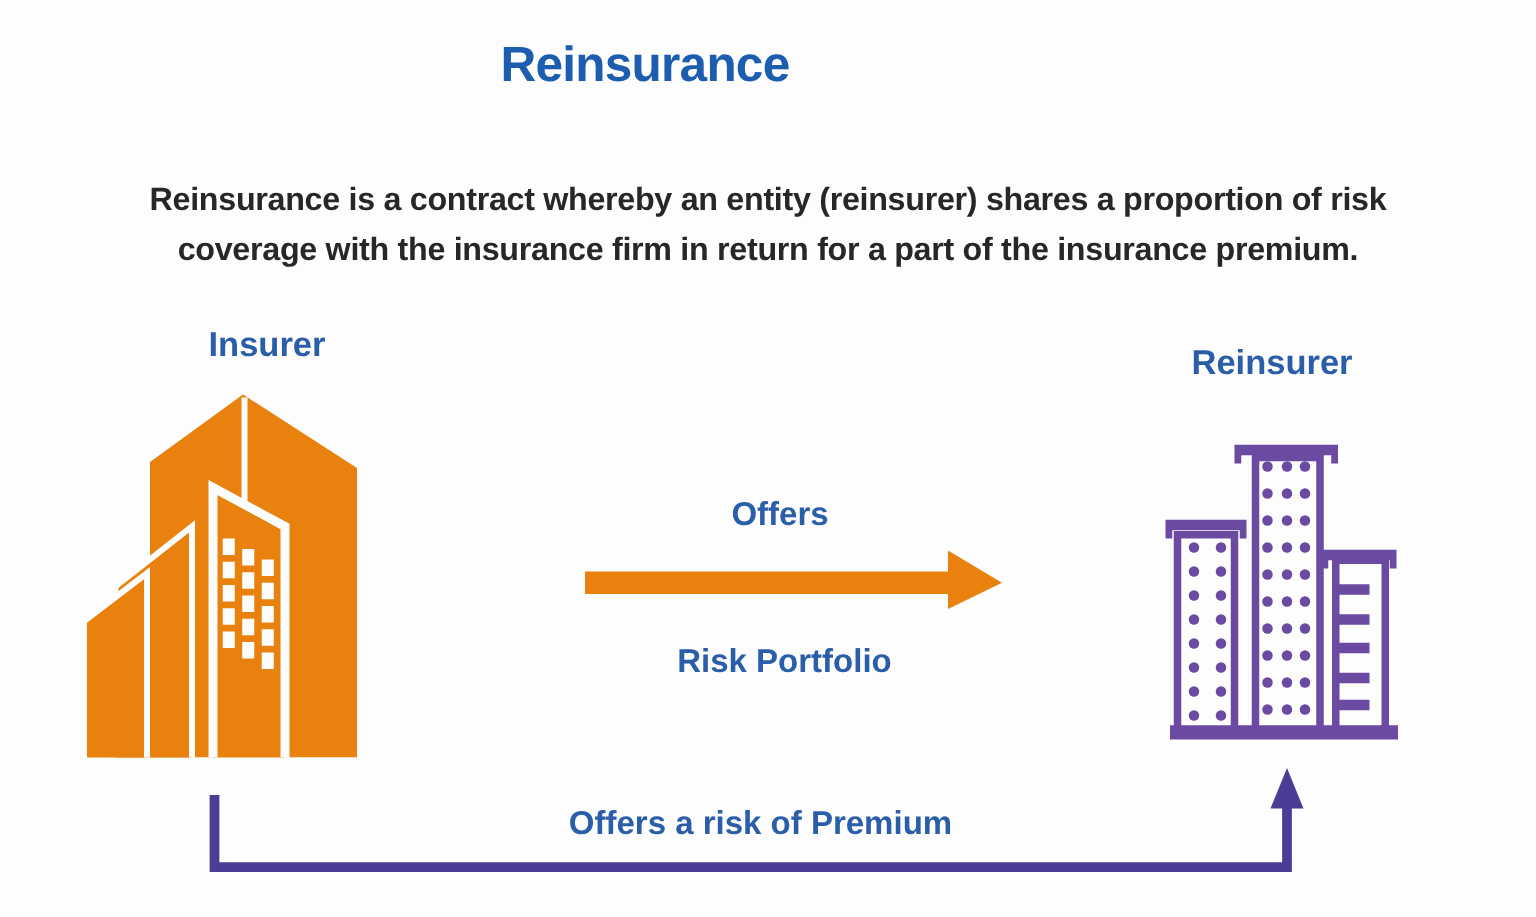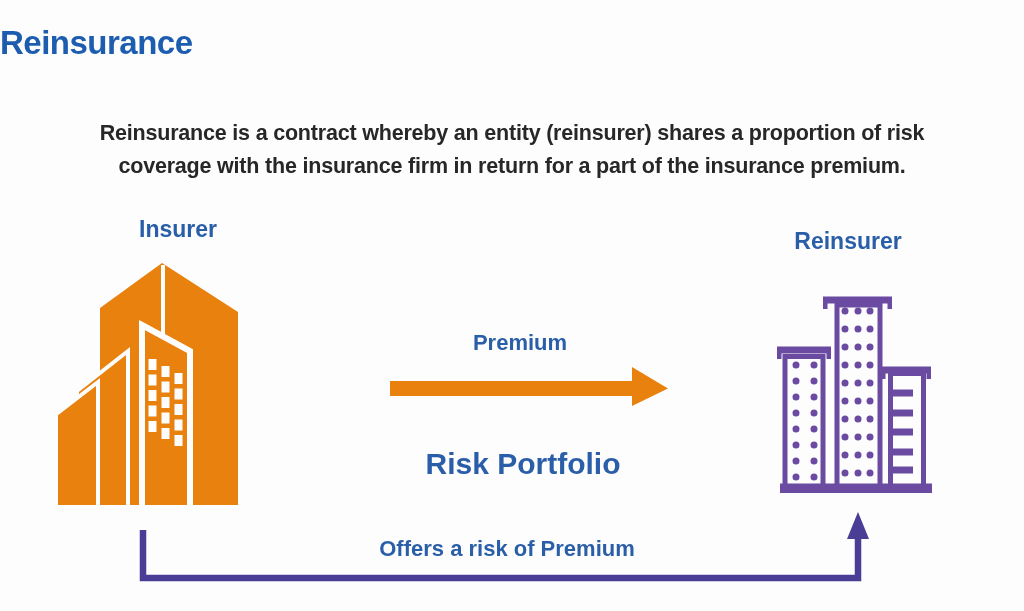--- a/index.html
+++ b/index.html
@@ -6,21 +6,21 @@
   .canvas{
     position:relative;
     width:1024px;height:611px;
     background:var(--bg,#fdfdfd);
     font-family:"Liberation Sans",sans-serif;
     overflow:hidden;
   }
   .abs{position:absolute;}
   .page-title{
     top:24px;left:0;width:860px;
-    text-align:left;
+    text-align:center;
     font-size:33px;font-weight:bold;
     letter-spacing:-0.5px;
     color:var(--title-blue,#1d5db0);
   }
   .description{
     top:117px;left:0;width:1024px;
     text-align:center;
     font-size:21.5px;font-weight:bold;
     line-height:33px;letter-spacing:-0.2px;
     white-space:nowrap;
@@ -28,21 +28,21 @@
   }
   .blue-label{
     font-weight:bold;
     text-align:center;
     color:var(--label-blue,#2a5ea8);
     white-space:nowrap;
   }
   .insurer-label{left:78px;top:216px;width:200px;font-size:23px;}
   .reinsurer-label{left:748px;top:228px;width:200px;font-size:23px;}
   .shares-label{left:420px;top:330px;width:200px;font-size:22px;}
-  .risk-label{left:423px;top:428px;width:200px;font-size:30px;margin-top:19px;}
+  .risk-label{left:423px;top:428px;width:200px;font-size:22px;}
   .premium-label{left:357px;top:536px;width:300px;font-size:22px;}
   .insurer-icon{left:58px;top:263px;}
   .reinsurer-icon{left:775px;top:288px;}
   .shares-arrow{left:385px;top:362px;}
   .premium-connector{left:115px;top:500px;}
   svg{display:block;}
 </style>
 </head>
 <body>
 
@@ -157,21 +157,21 @@
       <circle cx="70" cy="167" r="3.5"></circle>
         <circle cx="83" cy="167" r="3.5"></circle>
         <circle cx="95" cy="167" r="3.5"></circle>
       <circle cx="70" cy="185" r="3.5"></circle>
         <circle cx="83" cy="185" r="3.5"></circle>
         <circle cx="95" cy="185" r="3.5"></circle>
     </g>
     <rect x="5" y="195.5" width="152" height="9.5" style="fill:var(--purple,#6b4aa2)"></rect>
   </svg>
 
-  <div class="abs blue-label shares-label">Premium</div>
+  <div class="abs blue-label shares-label">Offers</div>
 
   <svg class="abs shares-arrow" width="290" height="48" viewBox="0 0 290 48">
     <rect x="5" y="19" width="242" height="15" style="fill:var(--orange,#e8810e)"></rect>
     <polygon points="247,5 283,26.5 247,44" style="fill:var(--orange,#e8810e)"></polygon>
   </svg>
 
   <div class="abs blue-label risk-label">Risk Portfolio</div>
 
   <div class="abs blue-label premium-label">Offers a risk of Premium</div>
 

